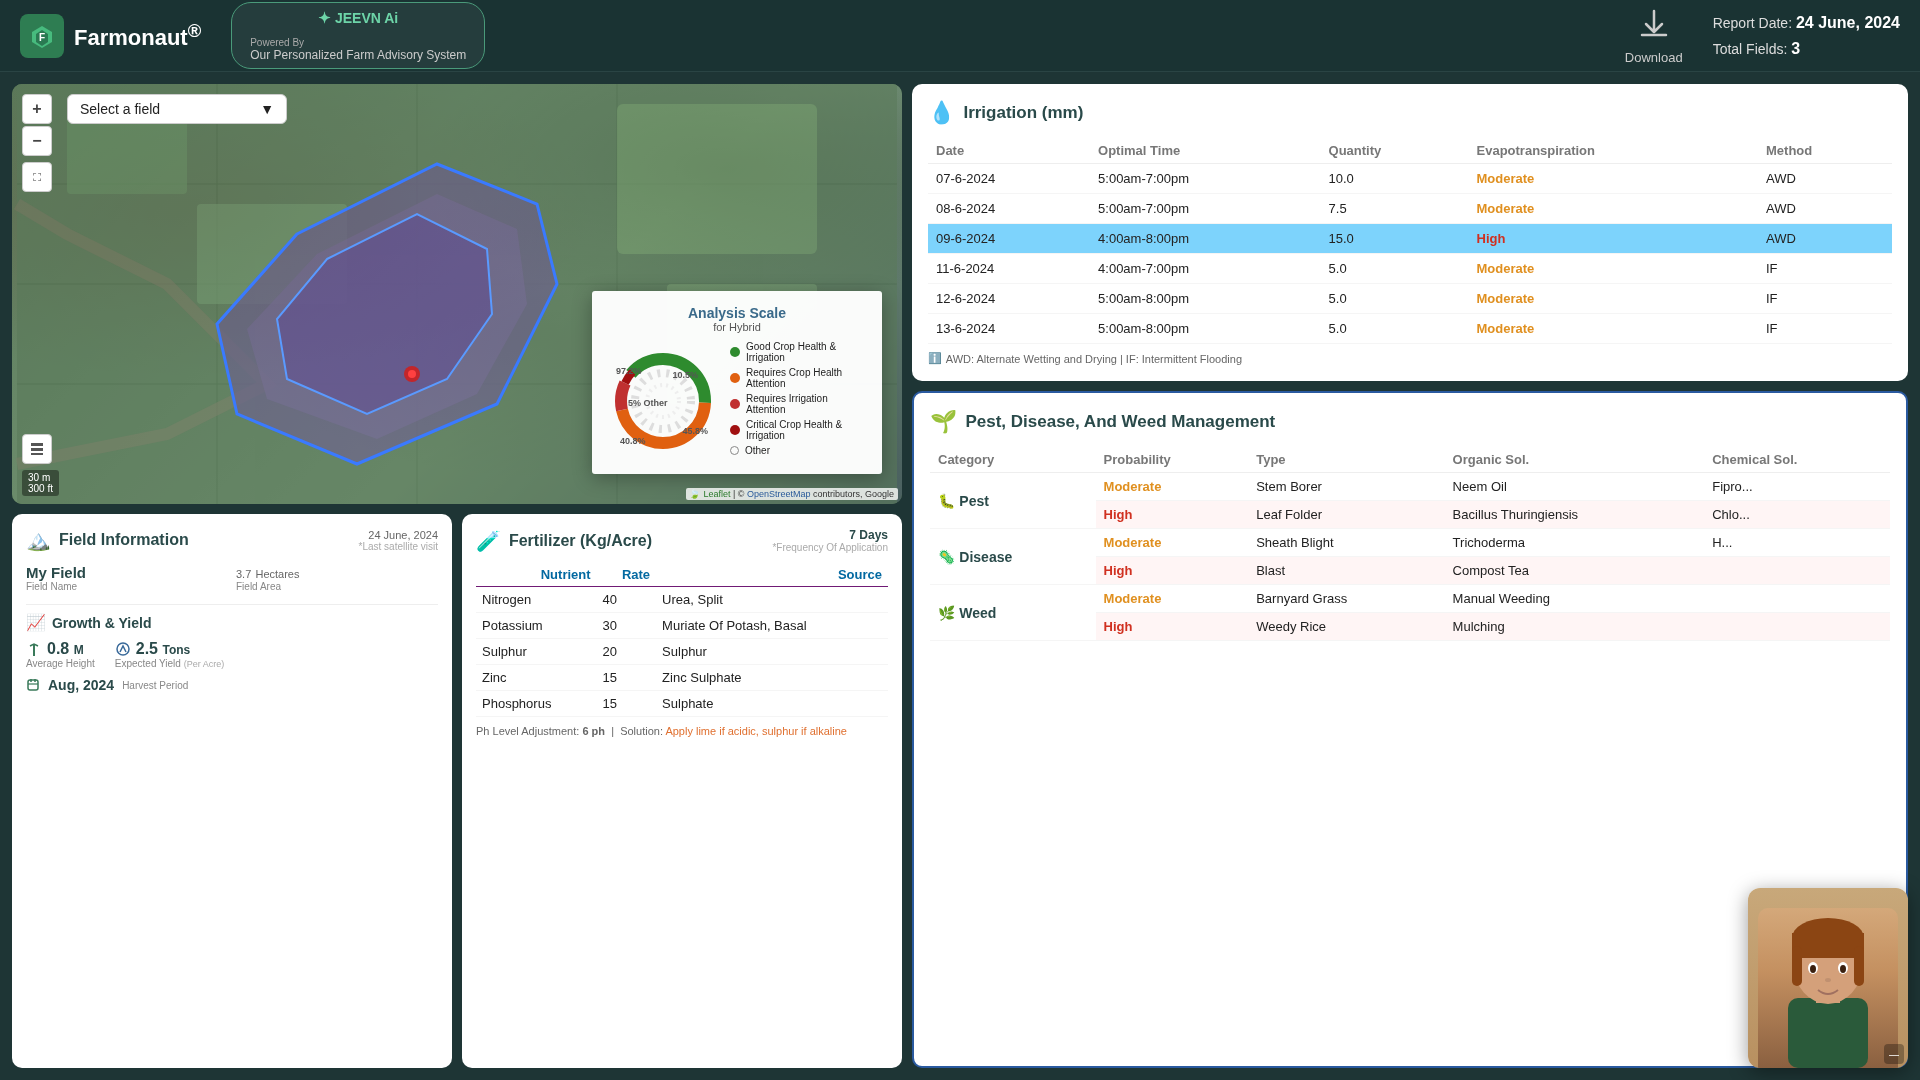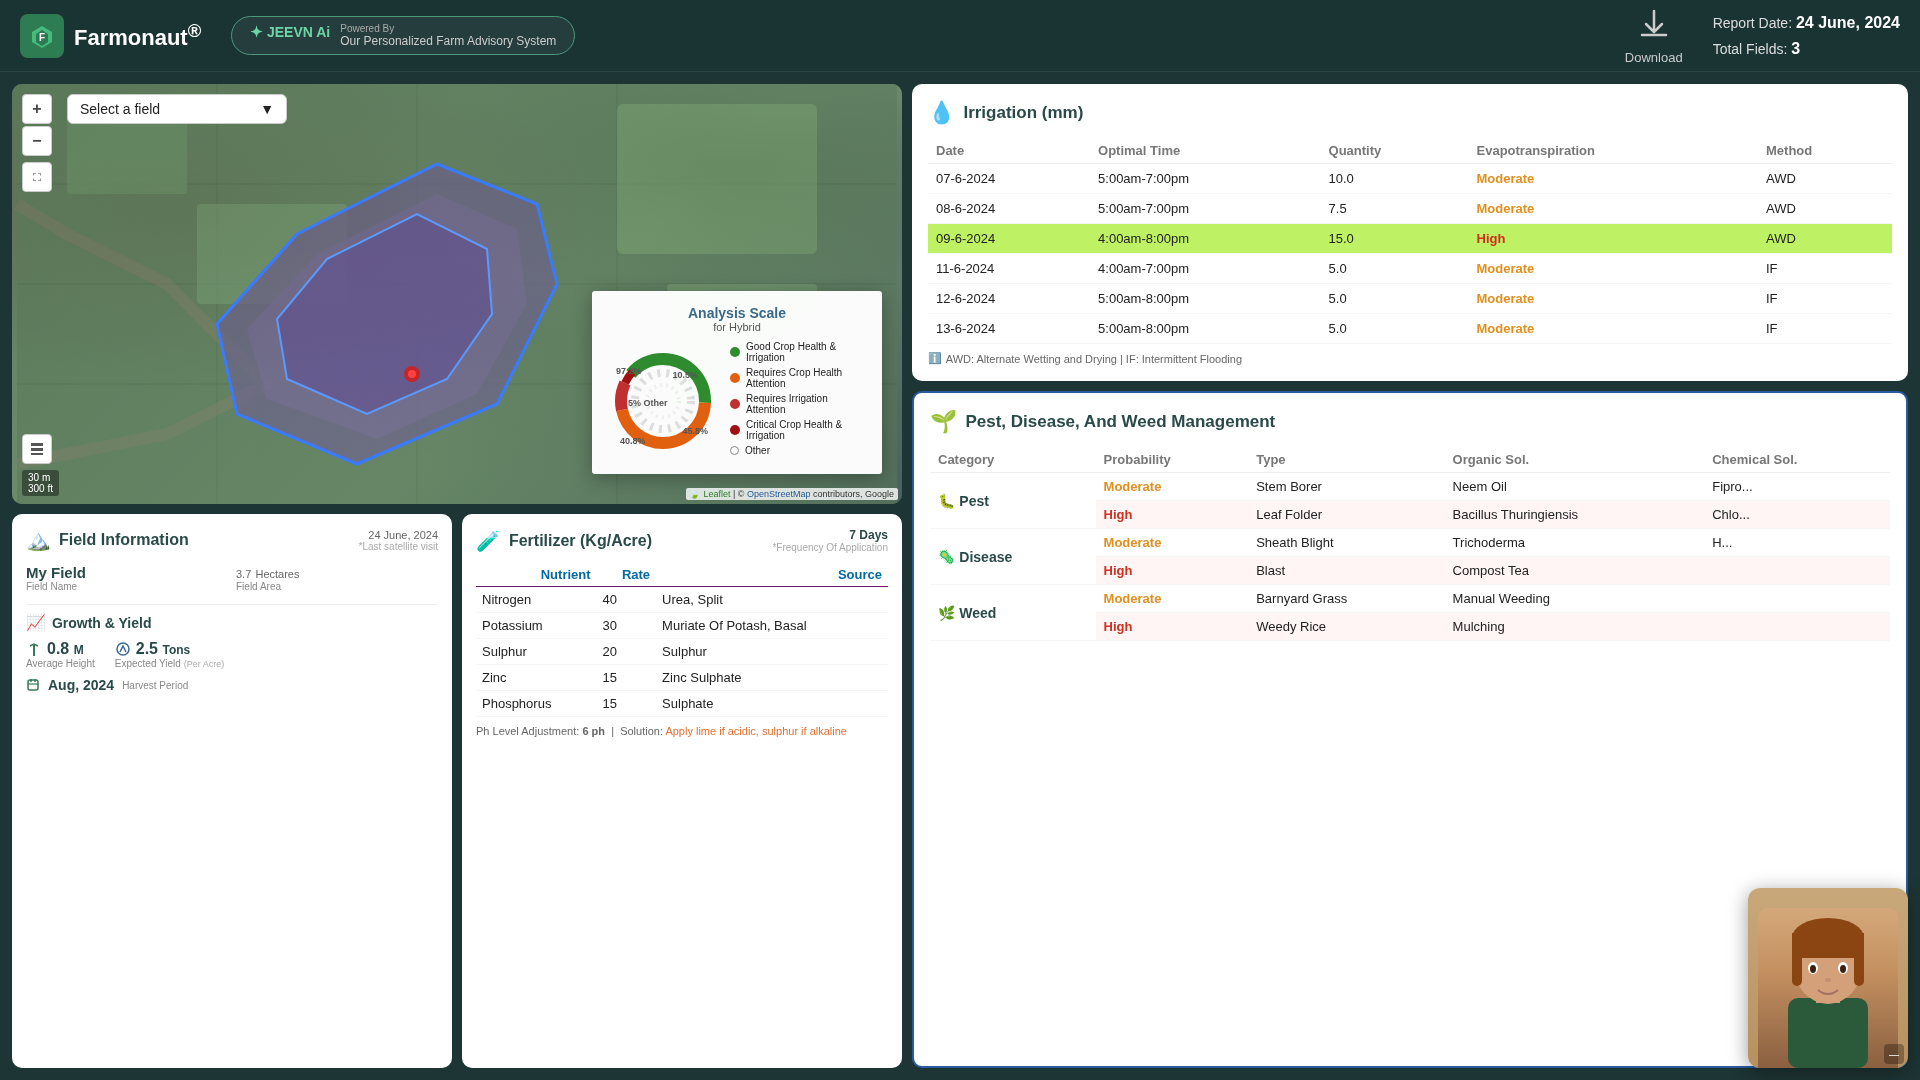--- a/index.html
+++ b/index.html
@@ -25,22 +25,23 @@
       border-radius: 8px;
       display: flex; align-items: center; justify-content: center;
       color: white; font-size: 20px; font-weight: bold;
     }
     .logo-text { color: white; font-size: 22px; font-weight: 700; }
     .jeevn-badge {
       margin-left: 30px;
       border: 1px solid #4a9a7a;
       border-radius: 20px;
       padding: 6px 18px;
-      display: flex; gap: 10px;
+      display: flex; align-items: center; gap: 10px;
       background: rgba(255,255,255,0.05);
+      flex-direction: column;
     }
     .powered-by { color: #aaa; font-size: 10px; }
     .advisory-text { color: #ccc; font-size: 12px; }
     .header-right {
       margin-left: auto;
       display: flex;
       align-items: center;
       gap: 30px;
       color: white;
     }
@@ -237,21 +238,21 @@
       border-radius: 10px;
       padding: 16px;
     }
     .irr-header { display: flex; align-items: center; gap: 8px; margin-bottom: 12px; }
     .irr-icon { font-size: 22px; }
     .irr-title { font-size: 17px; font-weight: 700; color: #2a4a4a; }
 
     .irr-table { width: 100%; border-collapse: collapse; font-size: 13px; }
     .irr-table th { color: #777; font-weight: 600; padding: 5px 8px; border-bottom: 1px solid #eee; text-align: left; }
     .irr-table td { padding: 7px 8px; border-bottom: 1px solid #f5f5f5; }
-    .irr-table tr.highlighted { background: #bef264; }
+    .irr-table tr.highlighted { background: #7dd3fc; }
     .status-moderate { color: #e09020; font-weight: 600; }
     .status-high { color: #d03020; font-weight: 700; }
     .irr-footer { font-size: 11px; color: #666; margin-top: 8px; display: flex; align-items: center; gap: 4px; }
     .info-icon { color: #888; }
 
     
     .pest-panel {
       background: white;
       border-radius: 10px;
       padding: 16px;

